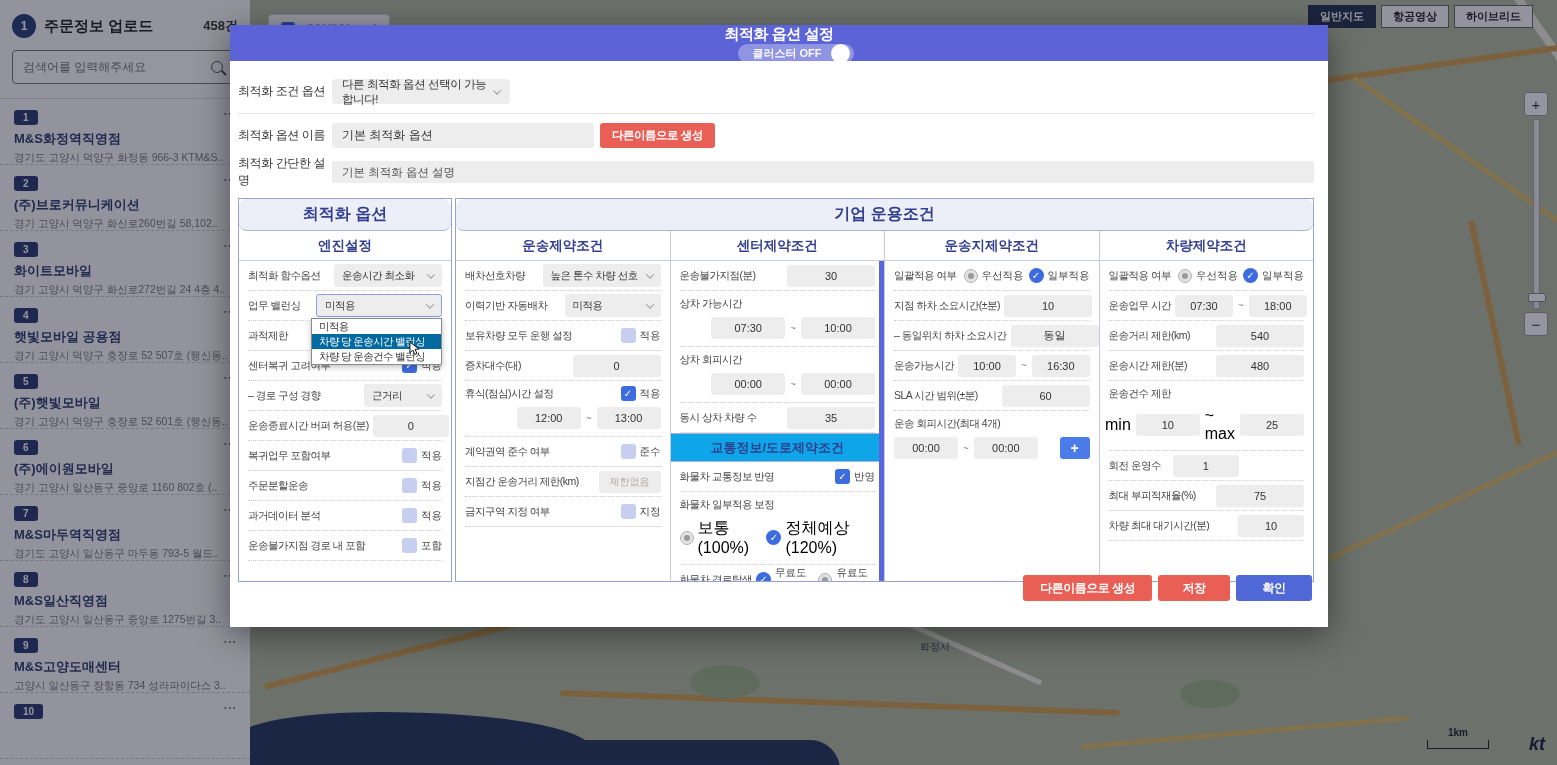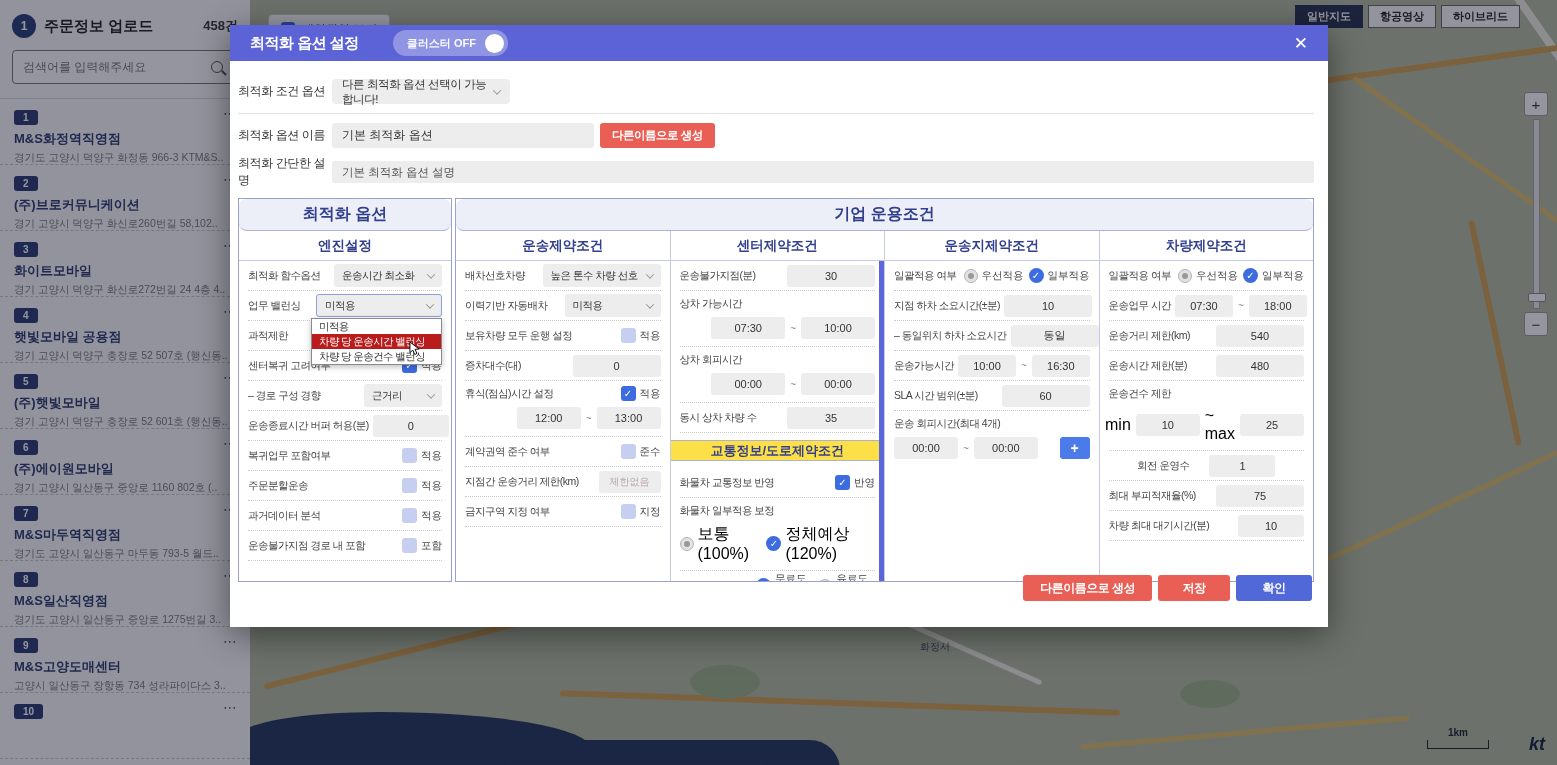--- a/index.html
+++ b/index.html
@@ -9,21 +9,21 @@
 
 .map { position:absolute; inset:0; }
 .road { position:absolute; background:#d2a14f; border-radius:3px; }
 .road.w { background:#f2efe4; }
 .road.y { background:#ddc06c; }
 .water { position:absolute; background:#24365e; }
 .park { position:absolute; background:#9fb489; border-radius:50%; }
 .place-label { position:absolute; font-size:10px; color:#39445a; }
 
 
-.map-type-group { position:absolute; top:5px; right:37px; display:flex; gap:5px; z-index:2;padding-left:33px; }
+.map-type-group { position:absolute; top:5px; right:24px; display:flex; gap:5px; z-index:2;padding-left:33px; }
 .map-type-btn { height:23px; padding:0 11px; font-size:11px; font-weight:bold; border:1px solid #666; background:#fbfbfb; color:#222; display:flex; align-items:center; }
 .map-type-btn.active { background:#26324f; border-color:#26324f; color:#fff; }
 .zoom-ctl { position:absolute; right:8px; top:92px; width:26px; display:flex; flex-direction:column; align-items:center; z-index:2; }
 .zoom-btn { width:24px; height:24px; background:#fff; border:1px solid #999; border-radius:3px; font-size:15px; color:#333; display:flex; align-items:center; justify-content:center; }
 .zoom-track { width:7px; height:190px; background:#ececec; border:1px solid #a5a5a5; margin:3px 0; position:relative; }
 .zoom-handle { position:absolute; left:-6px; bottom:6px; width:18px; height:9px; background:#fff; border:1px solid #888; border-radius:2px; }
 .scale { position:absolute; right:68px; bottom:16px; width:62px; z-index:2; border-left:1px solid #222; border-right:1px solid #222; border-bottom:1px solid #222; height:9px; }
 .scale span { position:absolute; top:-13px; left:0; right:0; text-align:center; font-size:10px; color:#16202f; font-weight:bold; }
 .kt-logo { position:absolute; right:12px; bottom:10px; font-size:18px; font-weight:bold; font-style:italic; color:#16203c; z-index:2; }
 .chip { position:absolute; left:268px; top:14px; height:30px; background:#fff; border:1px solid #ccc; border-radius:4px; display:flex; align-items:center; gap:7px; padding:0 12px; font-size:12px; color:#333; z-index:2; }
@@ -43,21 +43,21 @@
 .sb-badge { display:inline-block; background:#2a3a72; color:#fff; font-size:10px; font-weight:bold; padding:2px 9px; border-radius:3px; }
 .sb-dots { position:absolute; right:12px; top:6px; color:#555; font-size:14px; letter-spacing:1px; }
 .sb-name { margin-top:5px; font-size:13px; font-weight:bold; color:#2c3a6e; white-space:nowrap; overflow:hidden; }
 .sb-addr { margin-top:3px; font-size:10.5px; color:#7a7a7a; white-space:nowrap; overflow:hidden; }
 
 
 .overlay { position:absolute; inset:0; background:rgba(17,21,41,.45); z-index:4; }
 
 
 .modal { position:absolute; left:230px; top:25px; width:1098px; height:602px; background:#fff; z-index:10; box-shadow:0 8px 32px rgba(0,0,0,.45); }
-.m-head { height:36px; background:#5b63d6; display:flex; align-items:center; padding:0 20px; }
+.m-head { height:36px; background:#5b63d6; display:flex; align-items:center; padding:0 20px;flex-direction:column; }
 .m-title { color:#fff; font-size:15px; font-weight:bold; letter-spacing:-0.5px; }
 .toggle { margin-left:34px; height:26px; background:rgba(255,255,255,.32); border-radius:13px; display:flex; align-items:center; gap:9px; padding:0 4px 0 14px; }
 .toggle-label { color:#fff; font-size:11px; font-weight:bold; opacity:.95; }
 .knob { width:19px; height:19px; border-radius:50%; background:#fff; }
 .m-close { margin-left:auto; color:#fff; font-size:17px; cursor:default; }
 
 .m-body { padding:11px 14px 0 8px; }
 .f-row { display:flex; align-items:center; margin:7px 0; font-size:12px; color:#333; }
 .f-label { width:94px; flex:none; letter-spacing:-0.4px; }
 .dd-top { width:178px; height:25px; background:#ededed; border-radius:4px; display:flex; align-items:center; justify-content:space-between; padding:0 10px; font-size:11.5px; color:#333; letter-spacing:-0.4px; }
@@ -91,28 +91,28 @@
 .chev { width:6px; height:6px; border-right:1.5px solid #999; border-bottom:1.5px solid #999; transform:rotate(45deg) translate(-1px,-1px); flex:none; }
 .cb { width:15px; height:15px; border-radius:3px; background:#c7cff0; flex:none; position:relative; }
 .cb.on { background:#3d6be0; }
 .cb.on::after { content:"✓"; position:absolute; inset:0; display:flex; align-items:center; justify-content:center; color:#fff; font-size:10px; font-weight:bold; }
 .cb.rnd { border-radius:50%; }
 .radio { width:14px; height:14px; border-radius:50%; background:#e2e2e2; border:1px solid #b2b2b2; position:relative; flex:none; }
 .radio::after { content:""; position:absolute; inset:3px; border-radius:50%; background:#999; }
 .opt { display:flex; align-items:center; gap:4px; }
 .ctrl { display:flex; align-items:center; gap:5px; min-width:0; }
 .tilde { color:#888; font-size:10px; flex:none; }
-.sec-head { margin:7px -9px; height:21px; background:#fde047; border-top:1px solid #aab3d6; border-bottom:1px solid #aab3d6; display:flex; align-items:center; justify-content:center; font-size:13px; font-weight:bold; color:#323f8e; }
+.sec-head { margin:0 -9px; height:29px; background:#0ea5e9; border-top:1px solid #aab3d6; border-bottom:1px solid #aab3d6; display:flex; align-items:center; justify-content:center; font-size:13px; font-weight:bold; color:#323f8e; }
 .vscroll { position:absolute; right:0; top:0; bottom:0; width:5px; background:#5b66d9; }
 .plus-btn { width:30px; height:22px; background:#4b7be8; border-radius:3px; color:#fff; font-size:14px; font-weight:bold; display:flex; align-items:center; justify-content:center; margin-left:auto; }
 
 
 .dd-list { position:absolute; right:9px; width:131px; top:57px; background:#fff; border:1px solid #8a8a8a; z-index:6; box-shadow:0 2px 6px rgba(0,0,0,.25); }
 .dd-item { height:15px; display:flex; align-items:center; padding:0 7px; font-size:10.5px; color:#333; letter-spacing:-0.6px; white-space:nowrap; }
-.dd-item.hl { background:#b91c1c; color:#fff; position:relative; }
+.dd-item.hl { background:#0369a1; color:#fff; position:relative; }
 .cursor-icon { position:absolute; right:20px; top:7px; }
 
 .m-foot { position:absolute; right:16px; bottom:26px; display:flex; gap:6px; }
 .btn { height:26px; border-radius:3px; color:#fff; font-size:12px; font-weight:bold; display:flex; align-items:center; justify-content:center; padding:0 17px; letter-spacing:-0.5px; }
 .btn.red { background:#e95f55; }
 .btn.blue { background:#5168d9; }
 </style>
 </head>
 <body>
 
@@ -524,21 +524,21 @@
                 <div class="frow">
                     <span class="lbl">운송건수 제한</span>
                   </div>
                 <div class="sub">
                     <span class="lbl">min</span>
                     <div class="inp t">10</div>
                   <span class="lbl">~ max</span>
                     <div class="inp t">25</div>
                   </div>
               </div>
-              <div class="frow" style="justify-content:center;gap:20px">
+              <div class="frow" style="justify-content:flex-start;gap:12px">
                   <span class="lbl">회전 운영수</span>
                 <div class="inp" style="min-width:66px">1</div>
                 </div>
               <div class="frow">
                   <span class="lbl">최대 부피적재율(%)</span>
                 <div class="inp">75</div>
                 </div>
               <div class="frow nb">
                   <span class="lbl">차량 최대 대기시간(분)</span>
                 <div class="inp" style="min-width:66px">10</div>

